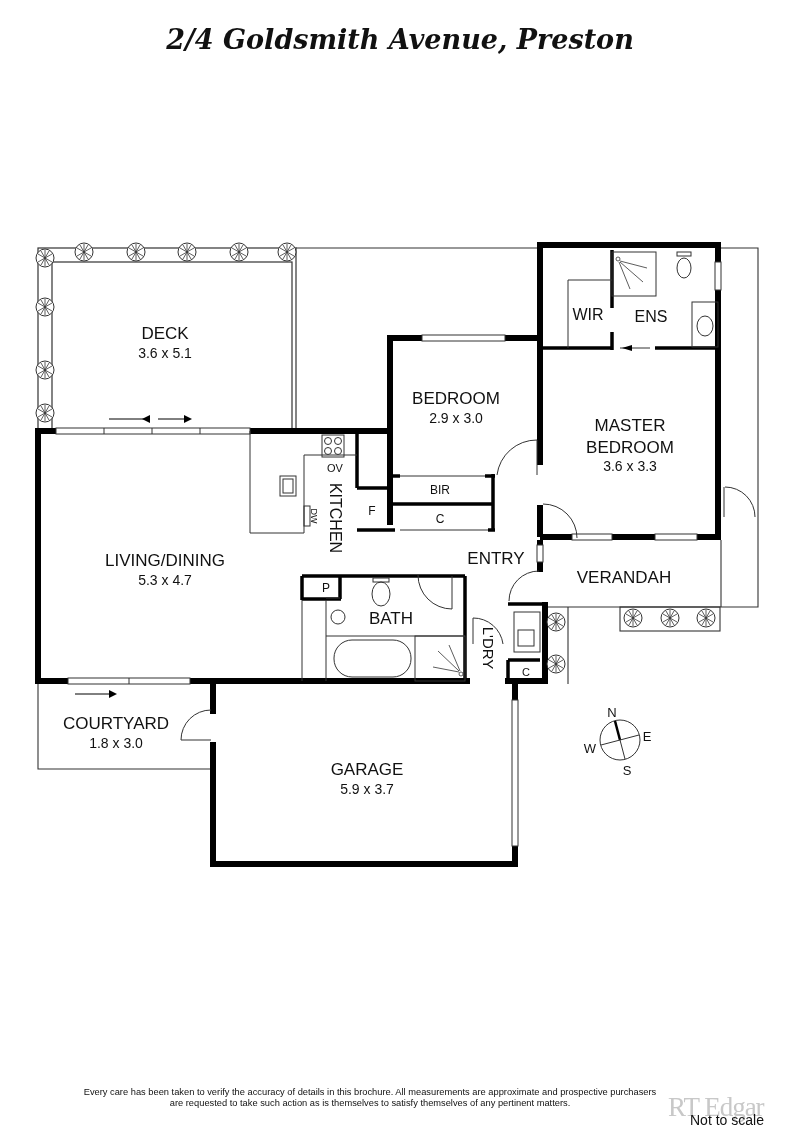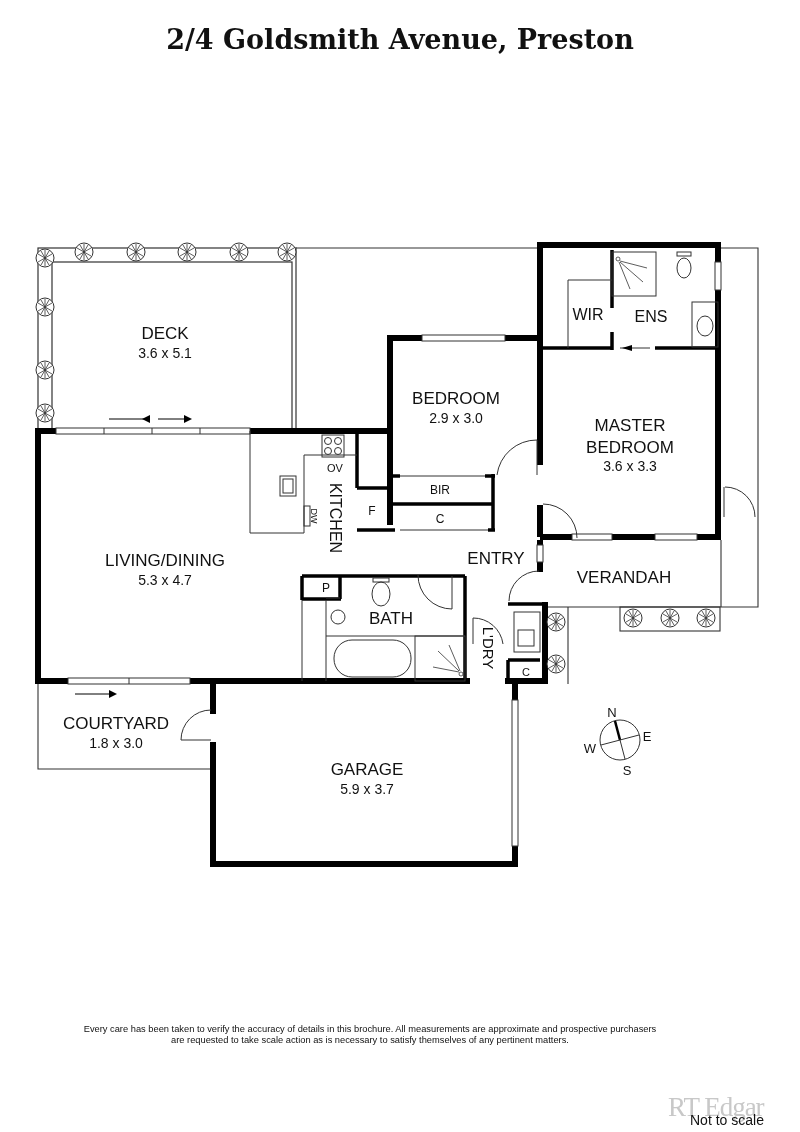--- a/index.html
+++ b/index.html
@@ -1,20 +1,20 @@
 <!DOCTYPE html>
 <html><head>
 <meta charset="utf-8">
 <style>
   html, body { margin: 0; padding: 0; background: #ffffff; }
   body { width: 800px; height: 1132px; position: relative; overflow: hidden; font-family: "DejaVu Sans", sans-serif; }
-  .title { position: absolute; left: 0; top: 24px; width: 800px; text-align: center; font-family: "DejaVu Serif", "Liberation Serif", serif; font-weight: bold; font-size: 27px; color: #111; letter-spacing: 0px; }
+  .title { position: absolute; left: 0; top: 24px; width: 800px; text-align: center; font-family: "DejaVu Serif", "Liberation Serif", serif; font-weight: bold; font-size: 27px; color: #111; letter-spacing: 0px; font-style: italic; }
   svg.plan { position: absolute; left: 0; top: 0; }
   .lbl { font-family: "Liberation Sans", sans-serif; fill: #111; text-anchor: middle; }
-  .disclaimer { position: absolute; left: 60px; width: 620px; top: 1024px; text-align: center; font-family: "Liberation Sans", sans-serif; font-size: 9.3px; line-height: 11px; color: #111; }
+  .disclaimer { position: absolute; left: 60px; width: 620px; top: 1087px; text-align: center; font-family: "Liberation Sans", sans-serif; font-size: 9.3px; line-height: 11px; color: #111; }
   .brand { position: absolute; left: 668px; top: 1092px; font-family: "Liberation Serif", serif; font-size: 27px; color: #c8c8c8; letter-spacing: -1px; }
   .scale { position: absolute; left: 690px; top: 1112px; font-family: "Liberation Sans", sans-serif; font-size: 14px; color: #111; }
 </style>
 </head>
 <body>
 
 <div class="title">2/4 Goldsmith Avenue, Preston</div>
 
 <svg class="plan" width="800" height="1132" viewBox="0 0 800 1132">
   <defs>
@@ -251,16 +251,16 @@
     <line x1="601" y1="745" x2="639" y2="735" stroke="#333" stroke-width="1"></line>
     <text class="lbl" x="612" y="717" font-size="13">N</text>
     <text class="lbl" x="647" y="741" font-size="13">E</text>
     <text class="lbl" x="627" y="775" font-size="13">S</text>
     <text class="lbl" x="590" y="753" font-size="13">W</text>
   </g>
 </svg>
 
 <div class="disclaimer">
   <div>Every care has been taken to verify the accuracy of details in this brochure.  All measurements are approximate and prospective purchasers</div>
-  <div>are requested to take scale action as is necessary to satisfy themselves of any pertinent matters.</div>
+  <div>are requested to take such action as is themselves to satisfy themselves of any pertinent matters.</div>
 </div>
 <div class="brand">RT Edgar</div>
 <div class="scale">Not to scale</div>
 
 </body></html>

